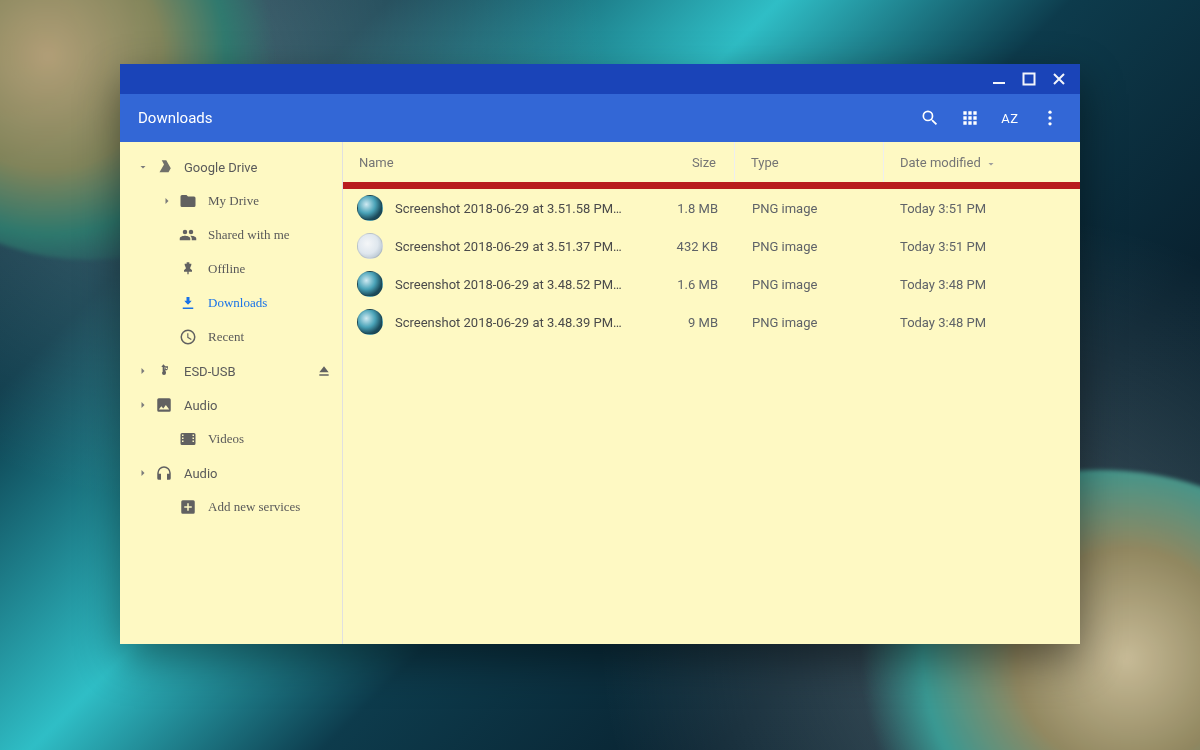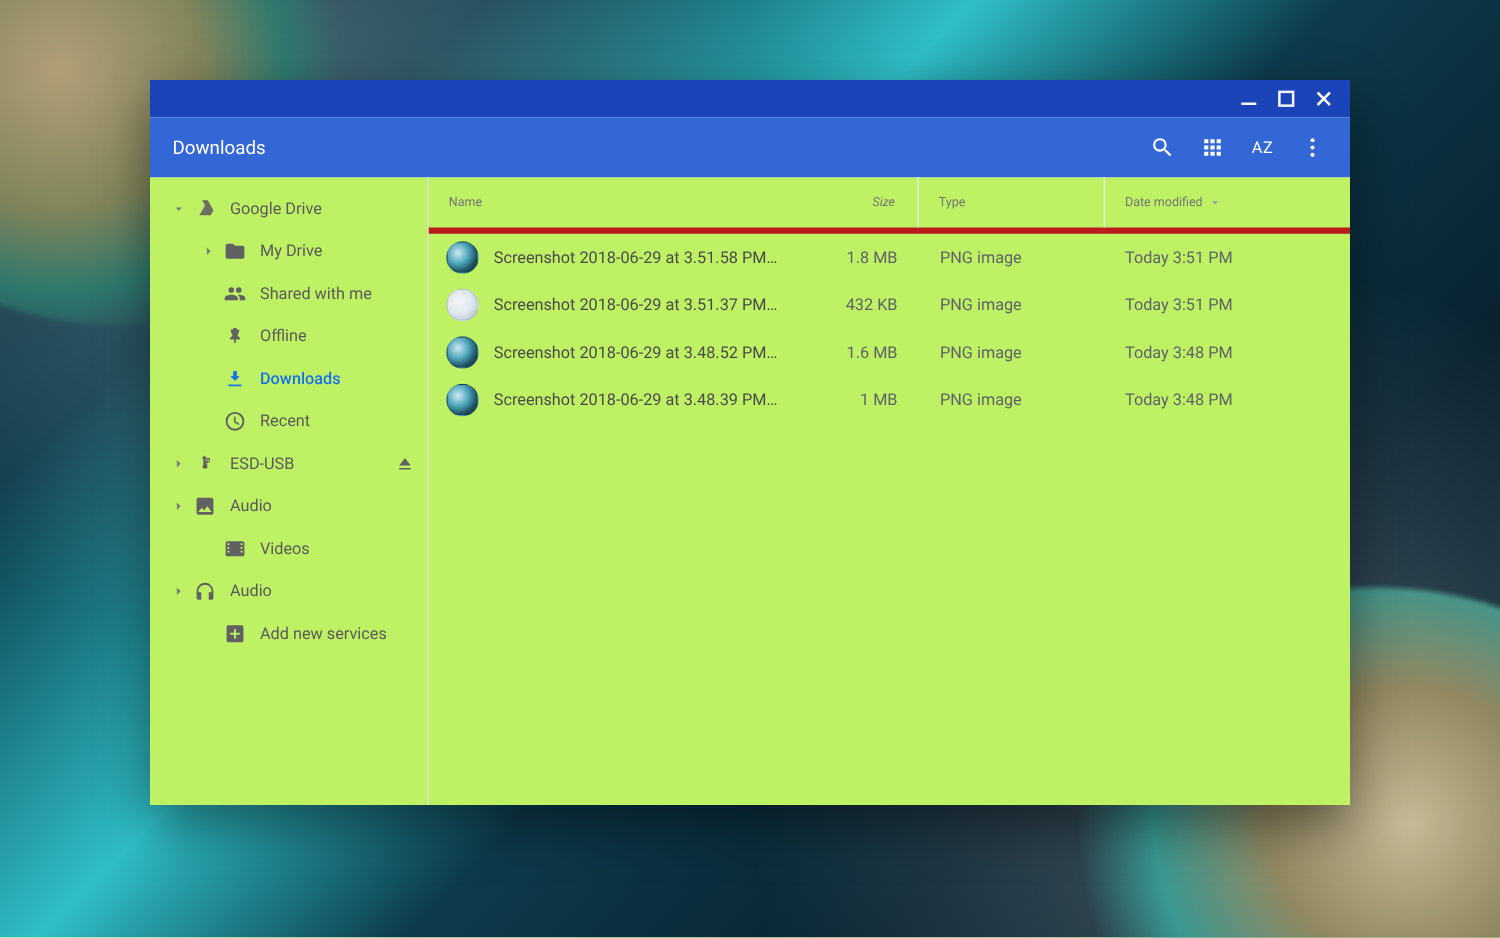--- a/index.html
+++ b/index.html
@@ -87,41 +87,41 @@
     display: flex; align-items: center; justify-content: center;
     color: #fff;
   }
   .tool-btn svg { width: 20px; height: 20px; fill: currentColor; }
   .az-btn { font-size: 13px; font-weight: 400; letter-spacing: 0.5px; }
 
   .body {
     flex: 1;
     display: flex;
     min-height: 0;
-    background: #bef264;
+    background: #fef9c3;
   }
 
   .sidebar {
     width: 216px;
     border-right: 1px solid #e0e0e0;
     padding: 8px 0 8px 6px;
     font-size: 13px;
     color: #5a5a5a;
     overflow-y: auto;
   }
   .tree-row {
     display: flex;
     align-items: center;
     height: 34px;
     padding-right: 8px;
     border-radius: 2px;
     position: relative;
   }
   .tree-row.depth0 { padding-left: 8px; }
-  .tree-row.depth1 { padding-left: 32px; }
+  .tree-row.depth1 { padding-left: 32px; font-family: Liberation Serif, serif; }
   .tree-row .expand {
     width: 18px; height: 18px;
     display: flex; align-items: center; justify-content: center;
     color: #7b7b7b;
     flex: 0 0 18px;
   }
   .tree-row .expand.hidden { visibility: hidden; }
   .tree-row .icon {
     width: 20px; height: 20px;
     display: flex; align-items: center; justify-content: center;
@@ -142,26 +142,26 @@
   .content {
     flex: 1;
     display: flex;
     flex-direction: column;
     min-width: 0;
   }
   .headers {
     display: flex;
     align-items: center;
     height: 40px;
-    border-bottom: 5px solid #b91c1c;
+    border-bottom: 7px solid #b91c1c;
     color: #757575;
-    font-size: 10px;
+    font-size: 13px;
   }
   .col-name { flex: 1; padding-left: 16px; }
-  .col-size { width: 96px; text-align: right; padding-right: 18px; border-right: 1px solid #eee; height:100%; display:flex; align-items:center; justify-content:flex-end;font-style:italic;}
+  .col-size { width: 96px; text-align: right; padding-right: 18px; border-right: 1px solid #eee; height:100%; display:flex; align-items:center; justify-content:flex-end;}
   .col-type { width: 132px; padding-left: 16px; border-right: 1px solid #eee; height:100%; display:flex; align-items:center;}
   .col-date { width: 180px; padding-left: 16px; display: flex; align-items: flex-end; gap: 4px; }
   .sort-arrow { color:#9e9e9e; }
 
   .rows { flex: 1; overflow: auto; }
   .file-row {
     display: flex;
     align-items: center;
     height: 38px;
     font-size: 13px;
@@ -408,21 +408,21 @@
           <div class="file-row">
             <div class="thumb"></div>
             <div class="fname">Screenshot 2018-06-29 at 3.48.52 PM.png</div>
             <div class="fsize">1.6 MB</div>
             <div class="ftype">PNG image</div>
             <div class="fdate">Today 3:48 PM</div>
           </div>
           <div class="file-row">
             <div class="thumb"></div>
             <div class="fname">Screenshot 2018-06-29 at 3.48.39 PM.png</div>
-            <div class="fsize">1 MB</div>
+            <div class="fsize">9 MB</div>
             <div class="ftype">PNG image</div>
             <div class="fdate">Today 3:48 PM</div>
           </div>
         </div>
       </div>
 
     </div>
   </div>
 </div>
 

